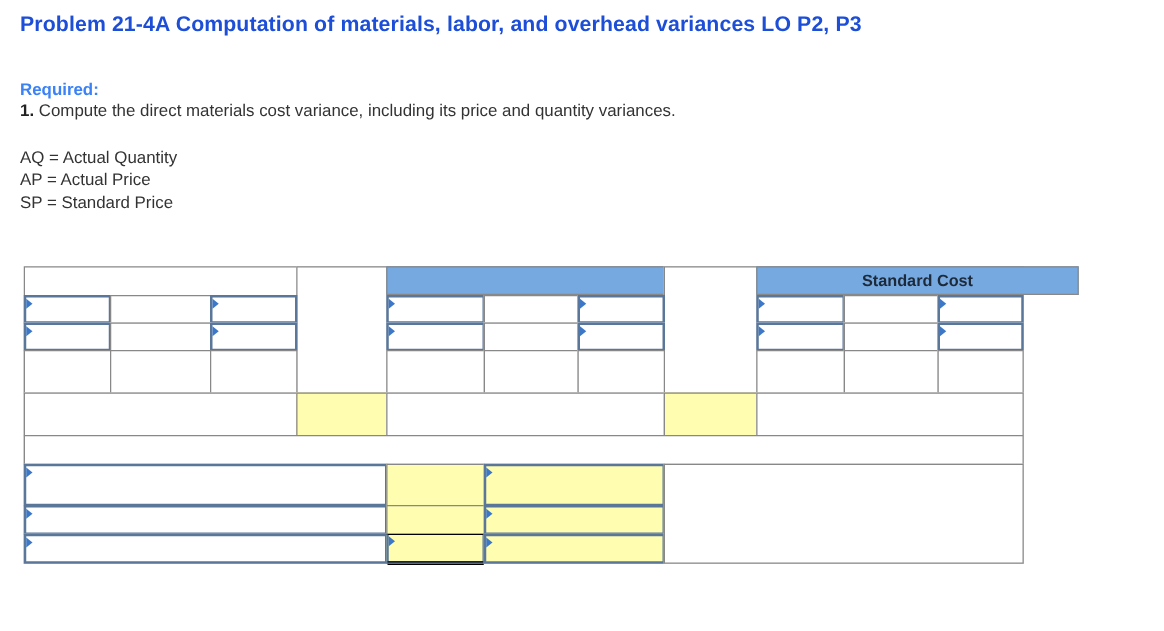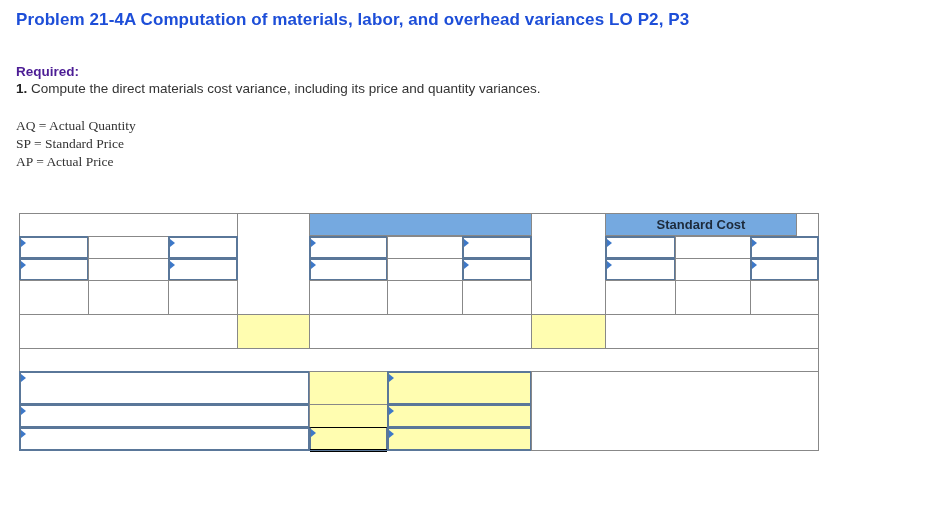--- a/index.html
+++ b/index.html
@@ -1,52 +1,52 @@
 <!DOCTYPE html>
 <html><head>
 <meta charset="utf-8">
 <style>
   html, body { margin:0; padding:0; background:#ffffff; }
   body { width:931px; height:505px; position:relative; overflow:hidden; font-family:"Liberation Sans", sans-serif; color:#333; }
   .title { position:absolute; left:16px; top:10px; font-size:17px; font-weight:bold; color:#1d4ed8; letter-spacing:0.1px; }
-  .req-label { position:absolute; left:16px; top:64px; font-size:13.5px; font-weight:bold; color:#4c1d95; }
+  .req-label { position:absolute; left:16px; top:64px; font-size:13.5px; font-weight:bold; color:#3b82f6; }
   .req-text { position:absolute; left:16px; top:81px; font-size:13.5px; color:#333; }
   .req-text b { color:#222; }
-  .legend { position:absolute; left:16px; top:117px; font-size:13.5px; line-height:18px; color:#333;font-family:Liberation Serif, serif; }
+  .legend { position:absolute; left:16px; top:117px; font-size:13.5px; line-height:18px; color:#333; }
   .grid { position:absolute; left:0; top:0; width:931px; height:505px; }
   .cell { position:absolute; box-sizing:border-box; }
   .hdr { background:#75a9e0; font-family:"Liberation Sans", sans-serif; font-size:13px; font-weight:bold; color:#1d2a3a; text-align:center; line-height:22px; }
   .inp { border:2px solid #5a7799; background:#fff; }
   .inp.yellow { background:#fffdb0; }
   .plain { border:1px solid #888; background:#fff; }
   .plain.yellow { background:#fffdb0; }
   .flag { position:absolute; left:0; top:1px; width:0; height:0; border-top:4px solid transparent; border-bottom:4px solid transparent; border-left:5px solid #3d78c8; }
   .outer { position:absolute; border:1px solid #888; box-sizing:border-box; }
   .underline { position:absolute; height:1px; background:#000; }
 </style>
 </head>
 <body>
 
 <div class="title">Problem 21-4A Computation of materials, labor, and overhead variances LO P2, P3</div>
 <div class="req-label">Required:</div>
 <div class="req-text"><b>1.</b><span> Compute the direct materials cost variance, including its price and quantity variances.</span></div>
 <div class="legend">
   <div>AQ = Actual Quantity</div>
+  <div>AP = Actual Price</div>
   <div>SP = Standard Price</div>
-  <div>AP = Actual Price</div>
 </div>
 
 <div class="grid">
 
   <div class="outer" style="left:19px;top:213px;width:800px;height:238px;"></div>
 
   <div class="cell plain" style="left:237px;top:213px;width:73px;height:102px;"></div>
   <div class="cell hdr" style="left:309px;top:213px;width:223px;height:23px;border:1px solid #888;"></div>
   <div class="cell plain" style="left:531px;top:213px;width:75px;height:102px;"></div>
-  <div class="cell hdr" style="left:605px;top:213px;width:192px;height:23px;border:1px solid #888;">Standard Cost</div>
+  <div class="cell hdr" style="left:605px;top:213px;width:258px;height:23px;border:1px solid #888;">Standard Cost</div>
 
   <div class="cell inp" style="left:19px;top:236px;width:70px;height:23px;">
       <span class="flag"></span>
     </div>
   <div class="cell plain" style="left:88px;top:236px;width:81px;height:23px;"></div>
   <div class="cell inp" style="left:168px;top:236px;width:70px;height:23px;">
       <span class="flag"></span>
     </div>
   <div class="cell inp" style="left:19px;top:258px;width:70px;height:23px;">
       <span class="flag"></span>

